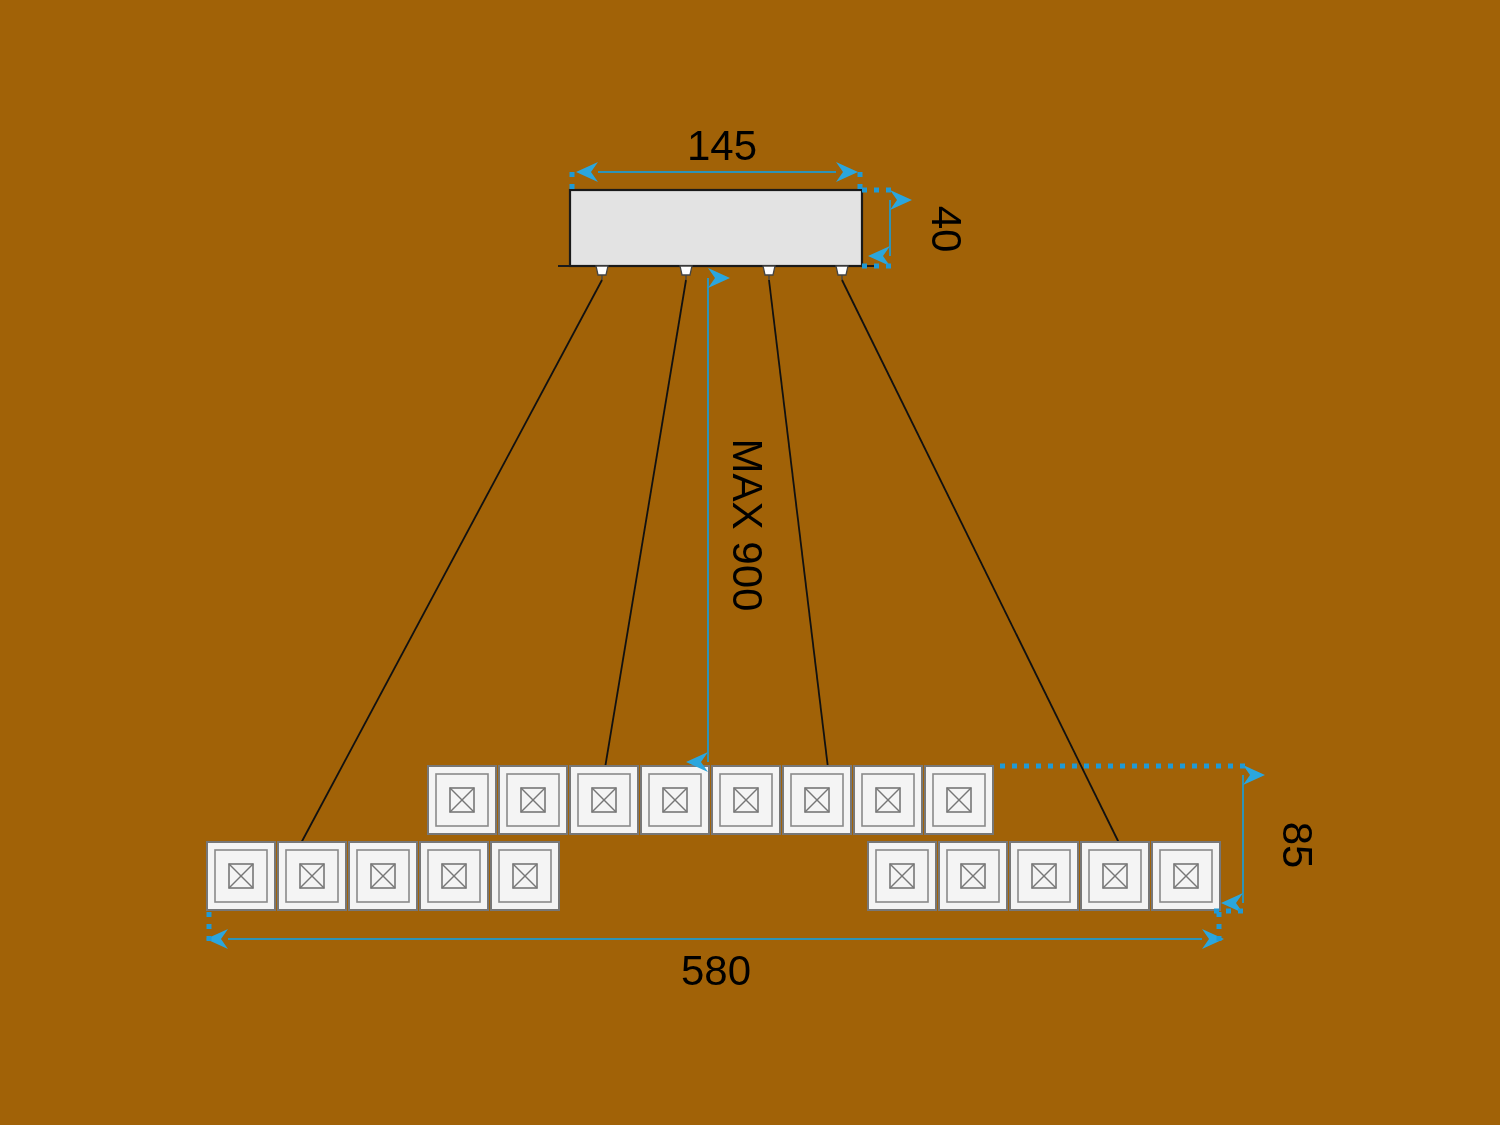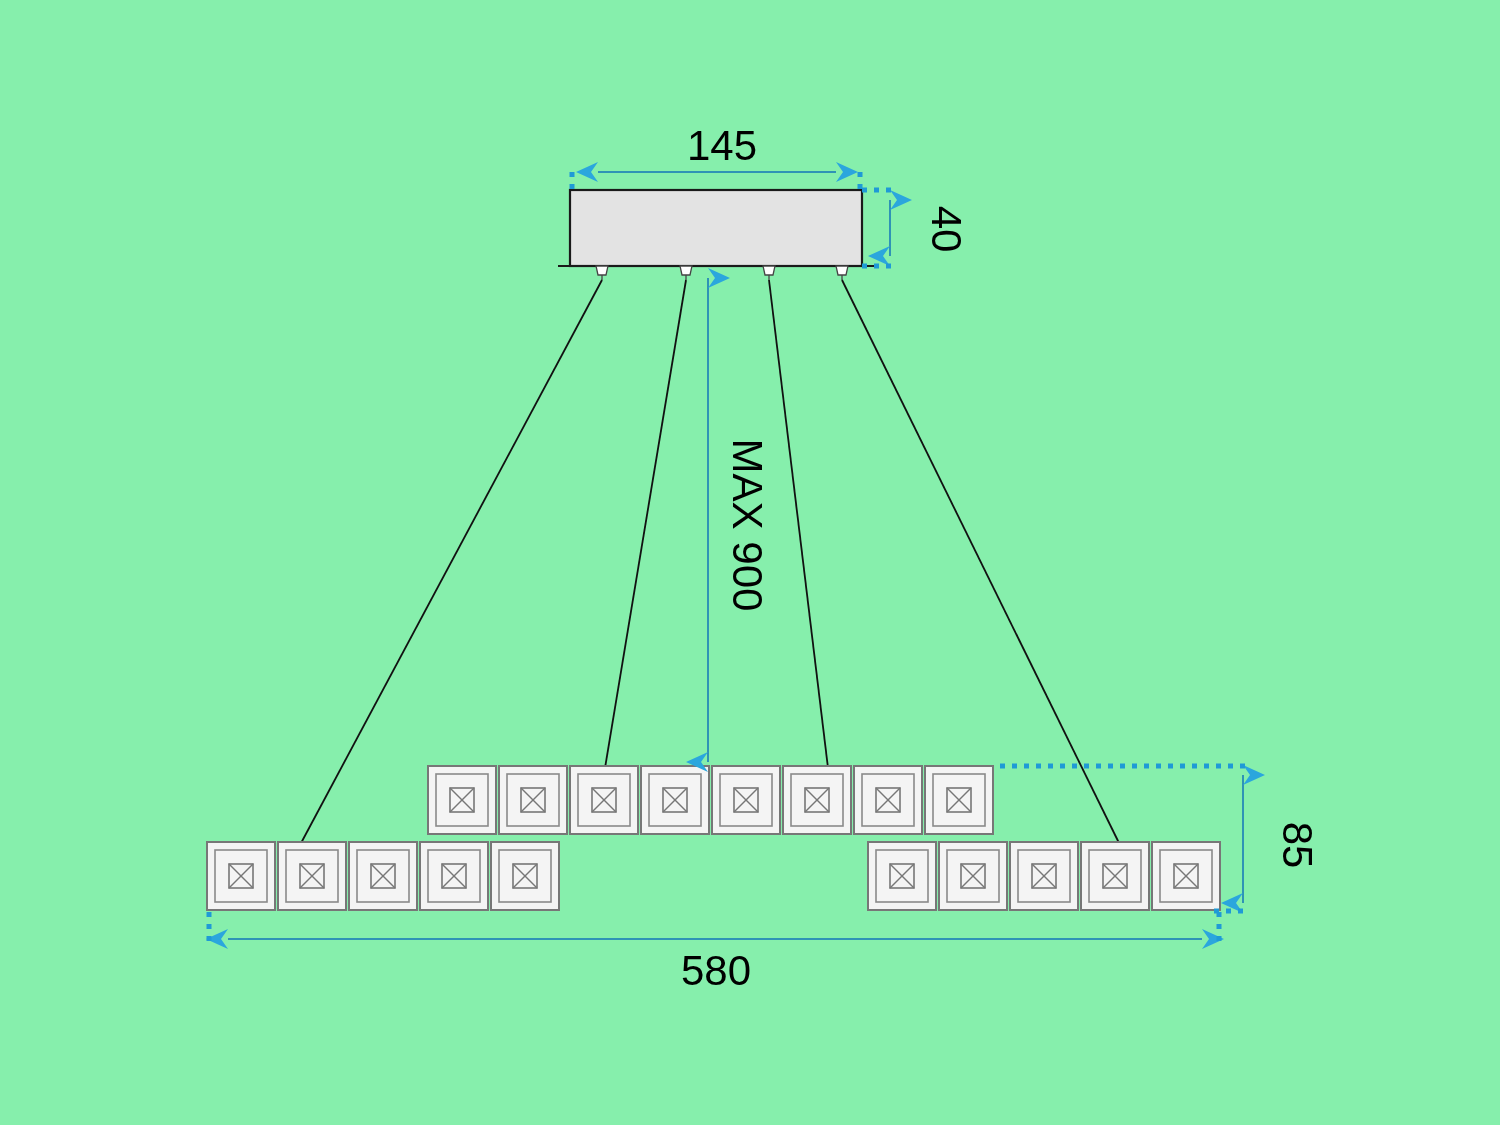--- a/index.html
+++ b/index.html
@@ -8,21 +8,21 @@
     padding: 0;
     background: #ffffff;
   }
   body {
     font-family: "Liberation Sans", sans-serif;
   }
   #drawing-root {
     position: relative;
     width: 1500px;
     height: 1125px;
-    background: #86efac;
+    background: #a16207;
     overflow: hidden;
   }
   #drawing-svg {
     position: absolute;
     left: 0;
     top: 0;
     width: 1500px;
     height: 1125px;
     display: block;
   }

